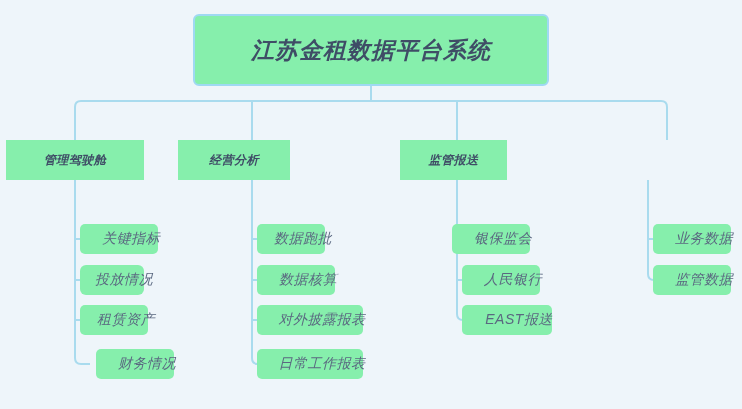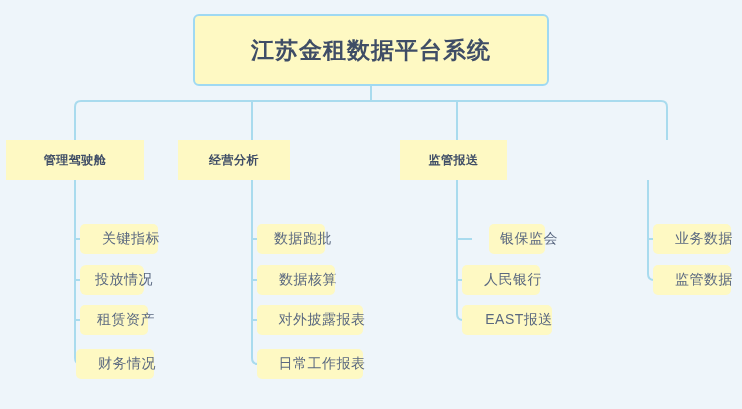--- a/index.html
+++ b/index.html
@@ -35,26 +35,27 @@
     fill: none;
     stroke: #a9dbee;
     stroke-width: 2;
     stroke-linecap: butt;
   }
 
   
   .node {
     position: absolute;
     box-sizing: border-box;
-    background: #fef9c3;
+    background: #86efac;
     color: #3f4d66;
     display: flex;
     align-items: center;
     justify-content: center;
     white-space: nowrap;
+    font-style: italic;
   }
 
   .node.root {
     border: 2px solid #9fd9f2;
     border-radius: 6px;
     font-size: 23px;
     font-weight: bold;
     letter-spacing: 1px;
     left: 193px;
     top: 14px;
@@ -118,27 +119,27 @@
   <div class="node branch" style="left:6px; width:138px;">管理驾驶舱</div>
 
   <div class="node branch" style="left:178px; width:112px;">经营分析</div>
 
   <div class="node branch" style="left:400px; width:107px;">监管报送</div>
 
 
   <div class="node leaf" style="left:80px; top:224px; width:78px;">关键指标</div>
   <div class="node leaf" style="left:80px; top:265px; width:64px;border-radius:6px;">投放情况</div>
   <div class="node leaf" style="left:80px; top:305px; width:68px;">租赁资产</div>
-  <div class="node leaf" style="left:76px; top:349px; width:78px;">财务情况</div>
+  <div class="node leaf" style="left:96px; top:349px; width:78px;">财务情况</div>
 
   <div class="node leaf" style="left:257px; top:224px; width:68px;">数据跑批</div>
   <div class="node leaf" style="left:257px; top:265px; width:78px;">数据核算</div>
   <div class="node leaf" style="left:257px; top:305px; width:106px;">对外披露报表</div>
   <div class="node leaf" style="left:257px; top:349px; width:106px;">日常工作报表</div>
 
-  <div class="node leaf" style="left:489px; top:224px; width:56px;">银保监会</div>
+  <div class="node leaf" style="left:452px; top:224px; width:78px;">银保监会</div>
   <div class="node leaf" style="left:462px; top:265px; width:78px;">人民银行</div>
   <div class="node leaf" style="left:462px; top:305px; width:90px;">EAST报送</div>
 
   <div class="node leaf" style="left:653px; top:224px; width:78px;">业务数据</div>
   <div class="node leaf" style="left:653px; top:265px; width:78px;">监管数据</div>
 
 </div>
 
 </body></html>

